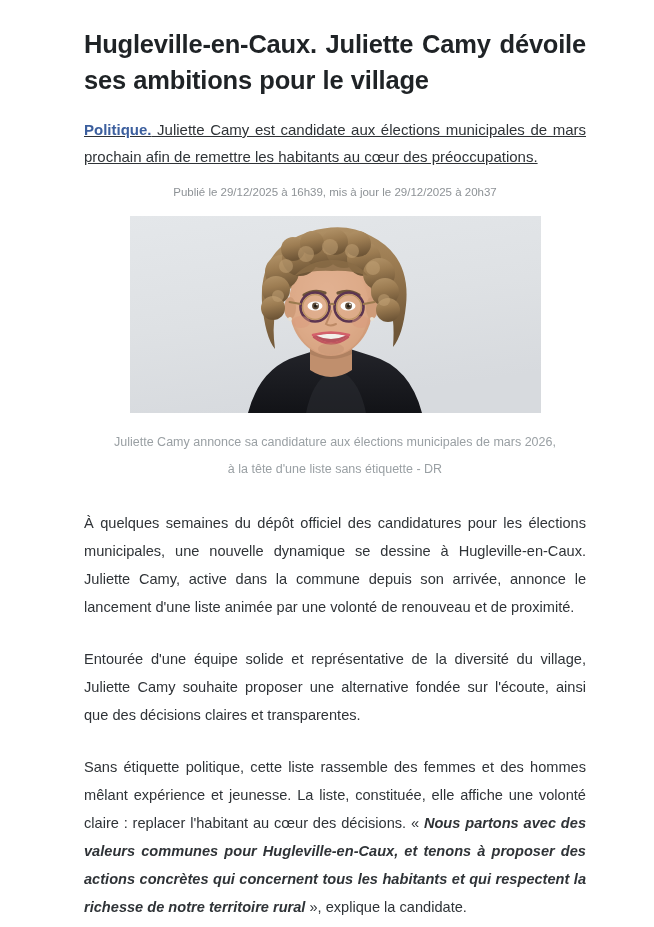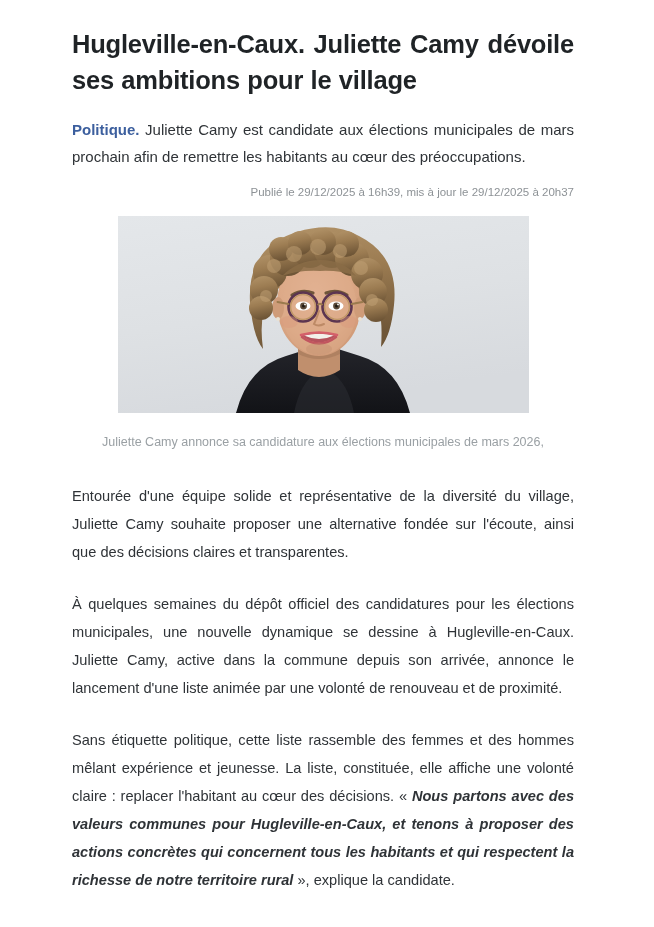--- a/index.html
+++ b/index.html
@@ -19,21 +19,21 @@
   .page {
     position: relative;
     width: 654px;
     height: 927px;
     background: #ffffff;
     overflow: hidden;
   }
 
   .article {
     position: absolute;
-    left: 72px;
+    left: 84px;
     top: 0;
     width: 502px;
   }
 
   
   .headline {
     margin: 0;
     padding-top: 26px;
     font-size: 25.5px;
     line-height: 36px;
@@ -47,34 +47,35 @@
 
   
   .standfirst {
     margin: 0;
     padding-top: 18px;
     font-size: 15px;
     line-height: 27px;
     color: #2f3337;
     text-align: justify;
     text-align-last: left;
+    text-decoration: underline;
   }
   .rubric {
     font-weight: bold;
     color: #3c5f9e;
   }
 
   
   .meta {
     margin: 0;
     padding-top: 14px;
     font-size: 11.5px;
     line-height: 16px;
     color: #8d9296;
-    text-align: right;
+    text-align: center;
   }
 
   
   .figure {
     margin: 4px;
     padding-top: 12px;
     text-align: center;
   }
   .photo-frame {
     display: inline-block;
@@ -248,26 +249,27 @@
             <ellipse cx="231" cy="106" rx="9" ry="6" fill="#d99a7c" opacity="0.45"></ellipse>
             <ellipse cx="201" cy="133" rx="13" ry="6" fill="#c08f6d" opacity="0.4"></ellipse>
 
             <circle cx="160" cy="103" r="2" fill="#e9e2d4"></circle>
             <circle cx="242" cy="103" r="2" fill="#e9e2d4"></circle>
           </g>
         </svg>
       </span>
       <figcaption class="caption">
         <span class="cap-line">Juliette Camy annonce sa candidature aux élections municipales de mars 2026,</span>
+        <span class="cap-line">à la tête d'une liste sans étiquette - DR</span>
       </figcaption>
     </figure>
 
     <div class="body-copy">
+      <p>À quelques semaines du dépôt officiel des candidatures pour les élections municipales, une nouvelle dynamique se dessine à Hugleville-en-Caux. Juliette Camy, active dans la commune depuis son arrivée, annonce le lancement d'une liste animée par une volonté de renouveau et de proximité.</p>
+
       <p>Entourée d'une équipe solide et représentative de la diversité du village, Juliette Camy souhaite proposer une alternative fondée sur l'écoute, ainsi que des décisions claires et transparentes.</p>
-
-      <p>À quelques semaines du dépôt officiel des candidatures pour les élections municipales, une nouvelle dynamique se dessine à Hugleville-en-Caux. Juliette Camy, active dans la commune depuis son arrivée, annonce le lancement d'une liste animée par une volonté de renouveau et de proximité.</p>
 
       <p><span>Sans étiquette politique, cette liste rassemble des femmes et des hommes mêlant expérience et jeunesse. La liste, constituée, elle affiche une volonté claire : replacer l'habitant au cœur des décisions. </span><span>« </span><span class="quote">Nous partons avec des valeurs communes pour Hugleville-en-Caux, et tenons à proposer des actions concrètes qui concernent tous les habitants et qui respectent la richesse de notre territoire rural</span><span> »</span><span>, explique la candidate.</span></p>
 
     </div>
 
   </div>
 </div>
 
 </body></html>

